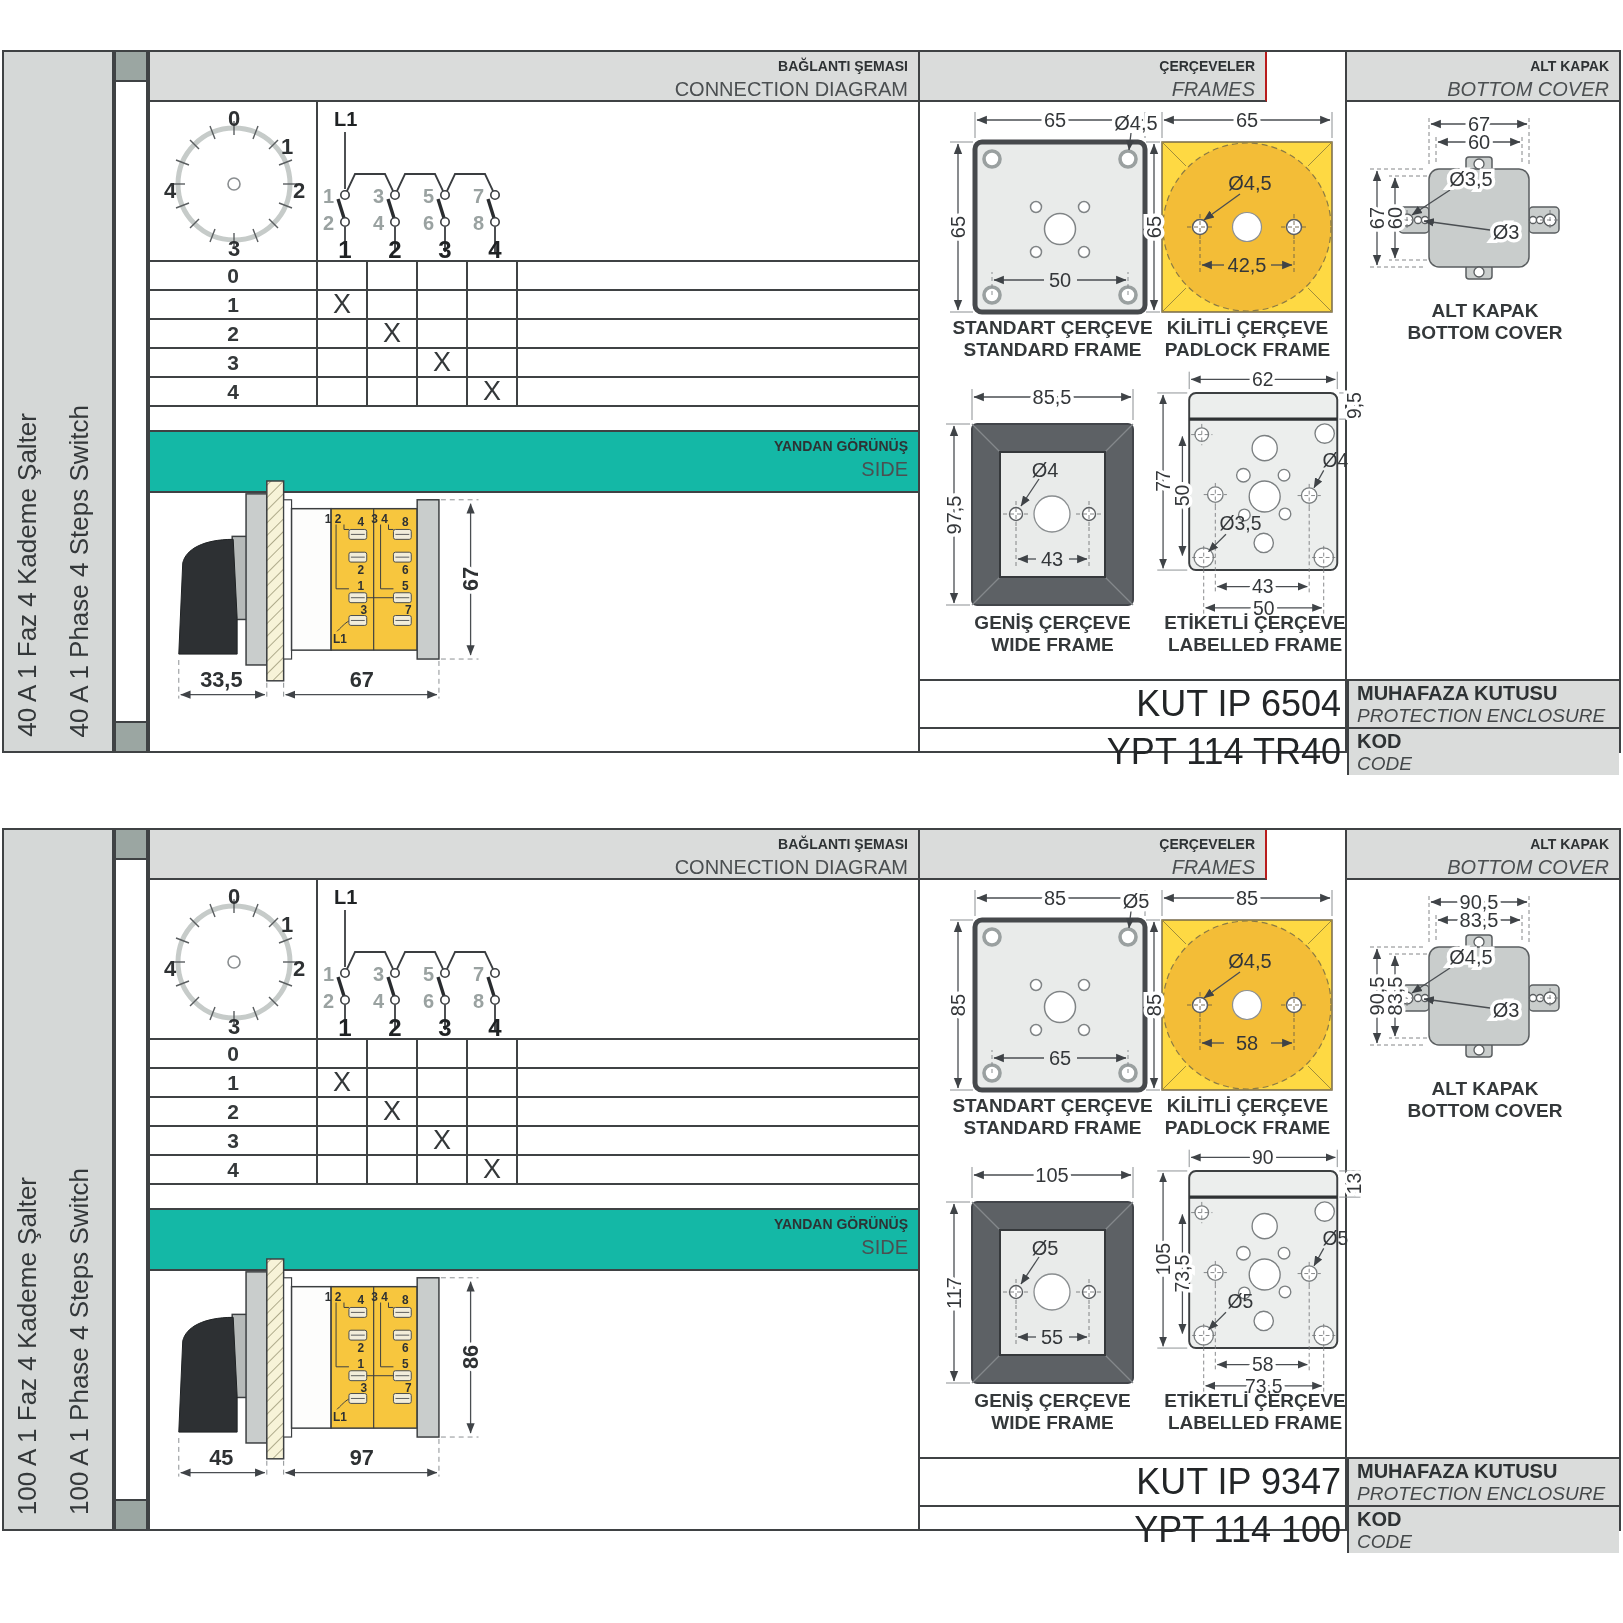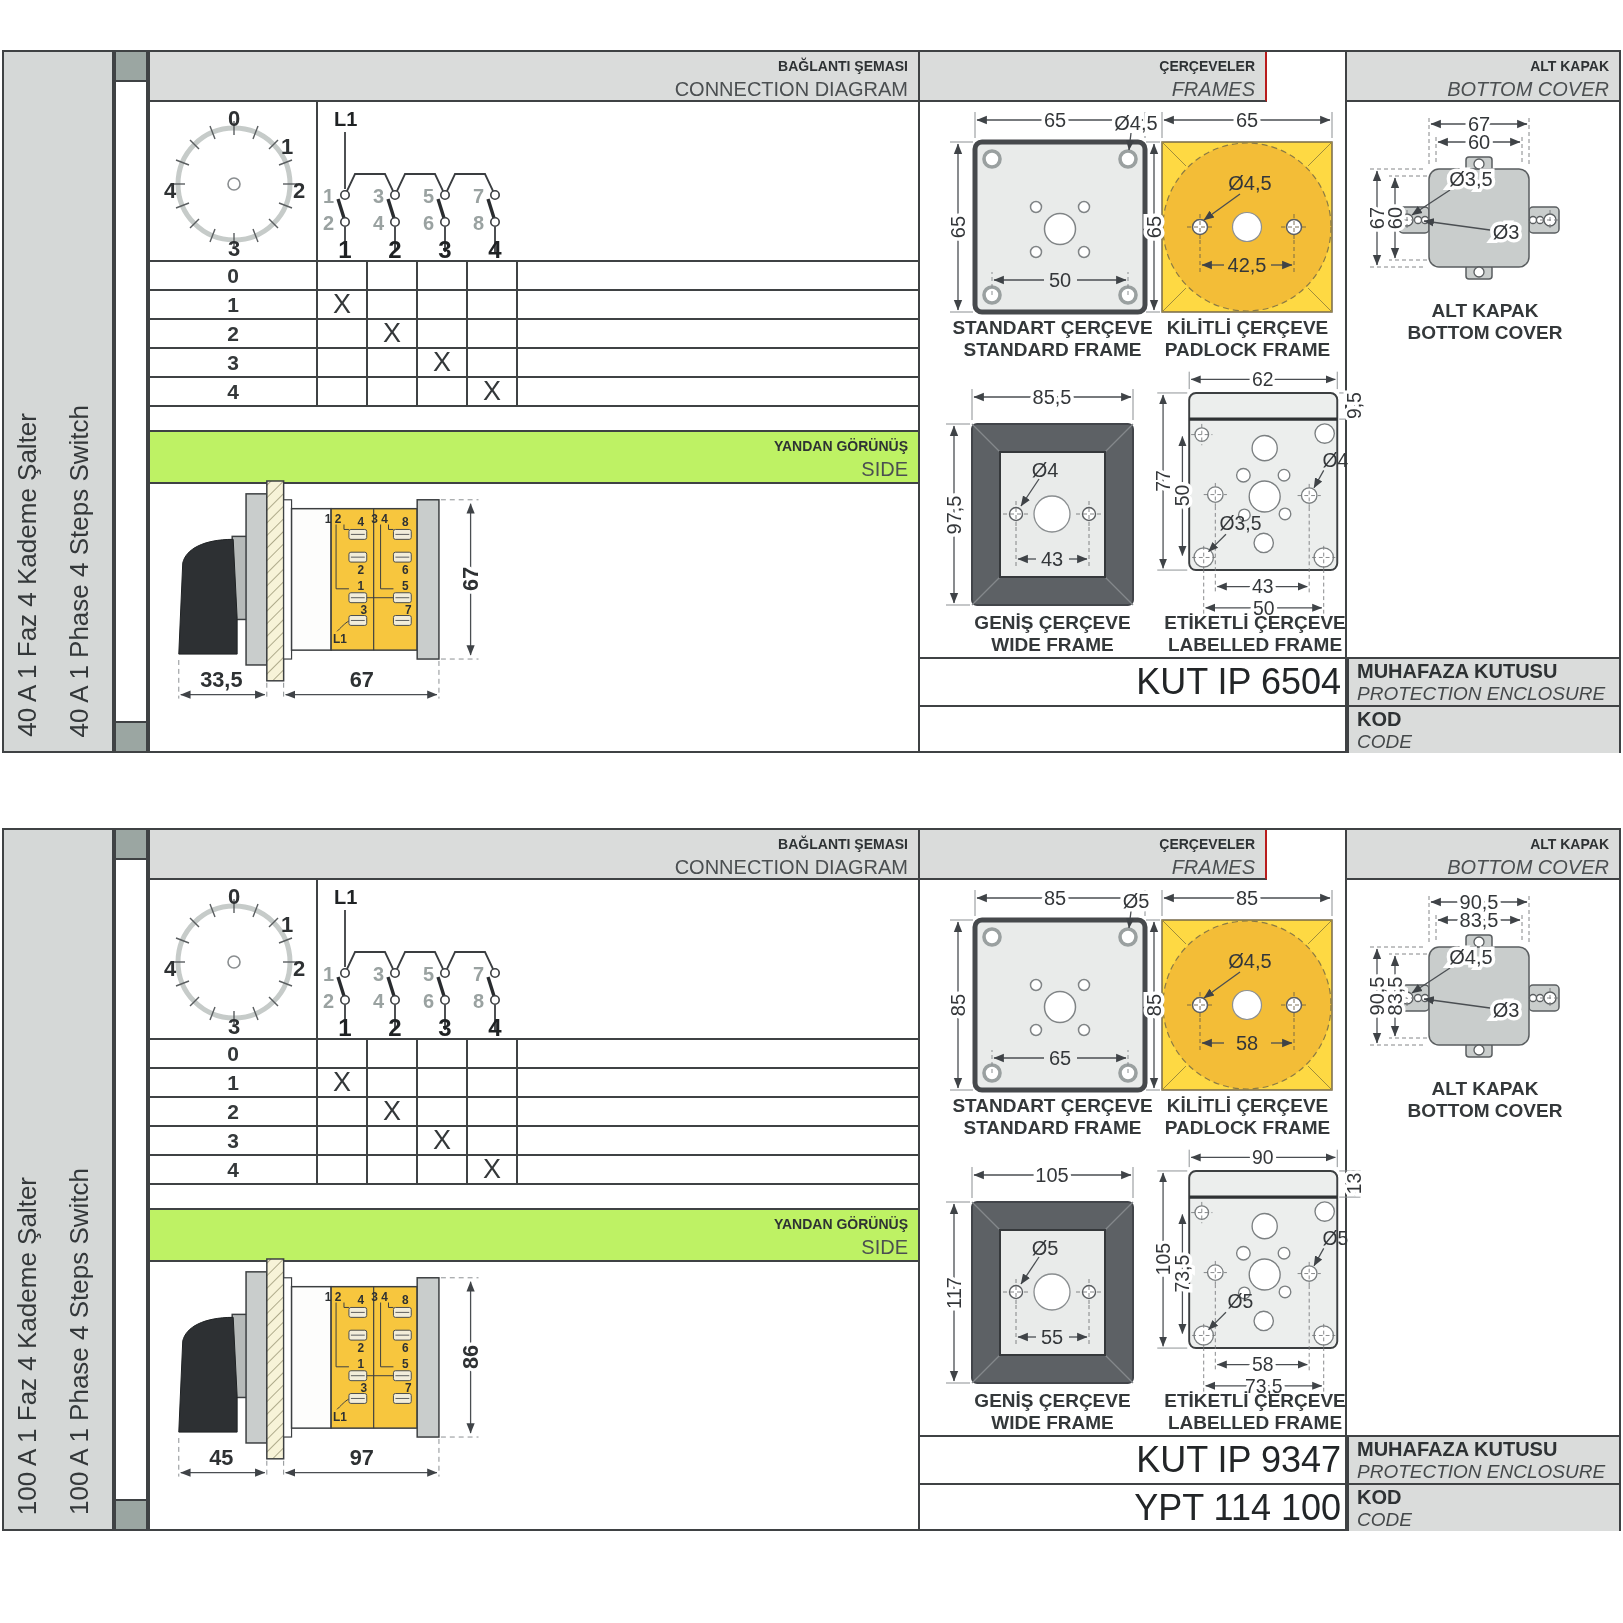--- a/index.html
+++ b/index.html
@@ -29,26 +29,26 @@
   .it{font-style:italic}
   .vd{position:absolute;width:0;border-right:2px solid #3f4244}
   .ctable{position:absolute;left:0;top:208px;width:770px;display:grid;
           grid-template-columns:168px 50px 50px 50px 50px 1fr;grid-auto-rows:29px;
           border-top:2px solid #3f4244;box-sizing:border-box;}
   .ctable>div{border-bottom:2px solid #3f4244;box-sizing:border-box;display:flex;
               align-items:center;justify-content:center;}
   .tl{font-weight:bold;font-size:21px;border-right:2px solid #3f4244;}
   .tm{font-size:27px;border-right:2px solid #3f4244;}
   .tw{}
-  .sidehdr{position:absolute;left:0;top:378px;width:770px;height:54px;background:#bef264;
+  .sidehdr{position:absolute;left:0;top:378px;width:770px;height:63px;background:#14b8a6;
            border-top:2px solid #3f4244;border-bottom:2px solid #3f4244;border-right:2px solid #3f4244;
            box-sizing:border-box;text-align:right;padding:2px 10px 0 0;}
   .flabel{position:absolute;text-align:center;font-weight:bold;font-size:19px;line-height:22px;
           color:#34383a;pointer-events:none;}
-  .krow{position:absolute;left:770px;width:699px;border-top:2px solid #3f4244;box-sizing:border-box;}
+  .krow{position:absolute;left:770px;width:699px;border-top:2px solid #3f4244;box-sizing:border-box;margin-top:22px;}
   .kcode{position:absolute;left:0;top:0;width:427px;height:100%;text-align:right;
          font-size:36px;color:#222527;padding-right:6px;box-sizing:border-box;}
   .kgray{position:absolute;left:427px;right:0;top:0;height:100%;background:#dadcdb;
          border-left:2px solid #3f4244;padding:1px 0 0 8px;box-sizing:border-box;}
   .kg1{font-weight:bold;font-size:20px;line-height:23px;color:#2e3234}
   .kg2{font-style:italic;font-size:19px;line-height:21px;color:#44484a}
   svg text{font-family:"Liberation Sans",sans-serif;}
   .dim{font-size:20px;fill:#34373a;text-anchor:middle;}
   .ko{paint-order:stroke;stroke:#fff;stroke-width:7px;}
   .bdim{font-size:22px;font-weight:bold;fill:#2e3133;text-anchor:middle;}
@@ -560,20 +560,21 @@
       </div>
 
       <div class="krow" style="top:605px;height:48px">
         <div class="kcode" style="line-height:46px">KUT IP 6504</div>
         <div class="kgray">
           <div class="kg1">MUHAFAZA KUTUSU</div>
           <div class="kg2">PROTECTION ENCLOSURE</div>
         </div>
       </div>
       <div class="krow" style="top:653px;height:48px">
+        <div class="kcode" style="line-height:46px">YPT 114 TR40</div>
         <div class="kgray">
           <div class="kg1">KOD</div>
           <div class="kg2">CODE</div>
         </div>
       </div>
     </div>
   </section>
 
   <section class="section s1">
     <div class="sidebar">

